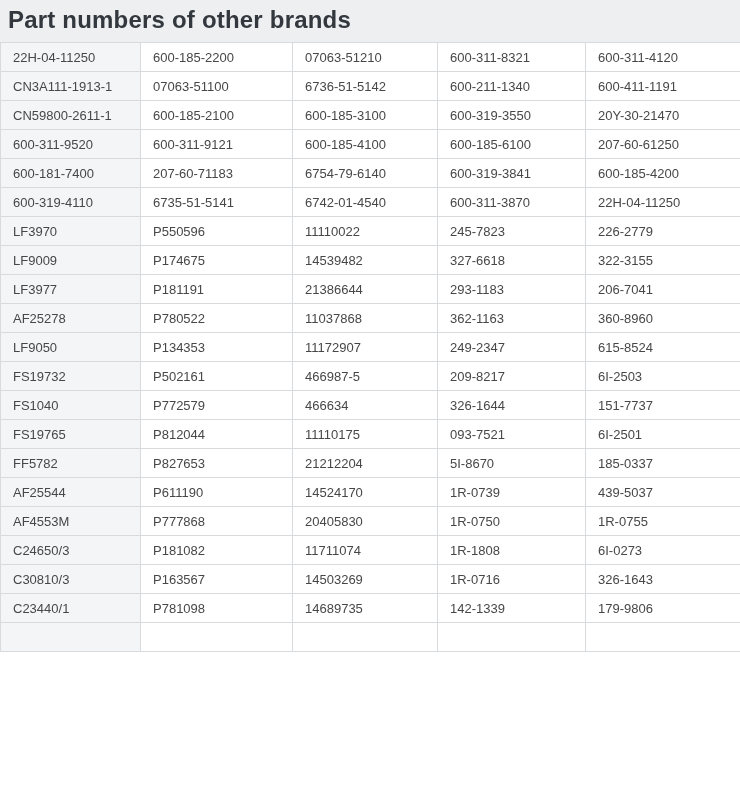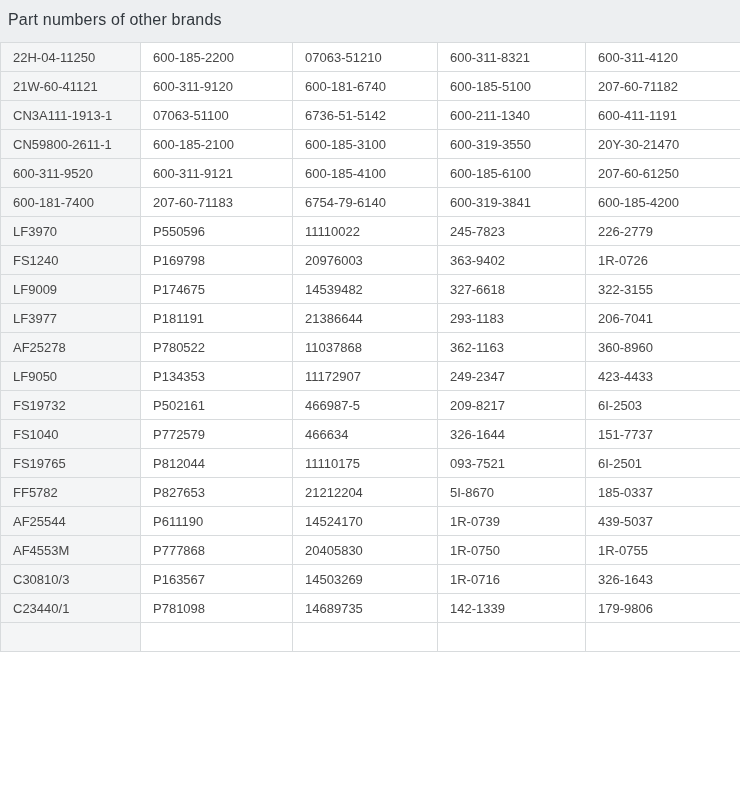--- a/index.html
+++ b/index.html
@@ -20,22 +20,22 @@
     width: 100%;
     height: 42px;
     background: #edeff1;
     box-sizing: border-box;
     display: flex;
     align-items: center;
   }
   .header h1 {
     margin: 0;
     padding: 0 0 2px 8px;
-    font-size: 16px;
-    font-weight: normal;
+    font-size: 24px;
+    font-weight: bold;
     color: #32383e;
     letter-spacing: 0.2px;
   }
   table.parts {
     width: 741px;
     border-collapse: collapse;
     table-layout: fixed;
     font-size: 13px;
     color: #474747;
   }
@@ -74,27 +74,20 @@
     </colgroup>
     <tbody id="table-body">
         <tr>
           <td>22H-04-11250</td>
           <td>600-185-2200</td>
           <td>07063-51210</td>
           <td>600-311-8321</td>
           <td>600-311-4120</td>
         </tr>
         <tr>
-          <td>21W-60-41121</td>
-          <td>600-311-9120</td>
-          <td>600-181-6740</td>
-          <td>600-185-5100</td>
-          <td>207-60-71182</td>
-        </tr>
-        <tr>
           <td>CN3A111-1913-1</td>
           <td>07063-51100</td>
           <td>6736-51-5142</td>
           <td>600-211-1340</td>
           <td>600-411-1191</td>
         </tr>
         <tr>
           <td>CN59800-2611-1</td>
           <td>600-185-2100</td>
           <td>600-185-3100</td>
@@ -109,34 +102,34 @@
           <td>207-60-61250</td>
         </tr>
         <tr>
           <td>600-181-7400</td>
           <td>207-60-71183</td>
           <td>6754-79-6140</td>
           <td>600-319-3841</td>
           <td>600-185-4200</td>
         </tr>
         <tr>
+          <td>600-319-4110</td>
+          <td>6735-51-5141</td>
+          <td>6742-01-4540</td>
+          <td>600-311-3870</td>
+          <td>22H-04-11250</td>
+        </tr>
+        <tr>
           <td>LF3970</td>
           <td>P550596</td>
           <td>11110022</td>
           <td>245-7823</td>
           <td>226-2779</td>
         </tr>
         <tr>
-          <td>FS1240</td>
-          <td>P169798</td>
-          <td>20976003</td>
-          <td>363-9402</td>
-          <td>1R-0726</td>
-        </tr>
-        <tr>
           <td>LF9009</td>
           <td>P174675</td>
           <td>14539482</td>
           <td>327-6618</td>
           <td>322-3155</td>
         </tr>
         <tr>
           <td>LF3977</td>
           <td>P181191</td>
           <td>21386644</td>
@@ -148,21 +141,21 @@
           <td>P780522</td>
           <td>11037868</td>
           <td>362-1163</td>
           <td>360-8960</td>
         </tr>
         <tr>
           <td>LF9050</td>
           <td>P134353</td>
           <td>11172907</td>
           <td>249-2347</td>
-          <td>423-4433</td>
+          <td>615-8524</td>
         </tr>
         <tr>
           <td>FS19732</td>
           <td>P502161</td>
           <td>466987-5</td>
           <td>209-8217</td>
           <td>6I-2503</td>
         </tr>
         <tr>
           <td>FS1040</td>
@@ -193,20 +186,27 @@
           <td>439-5037</td>
         </tr>
         <tr>
           <td>AF4553M</td>
           <td>P777868</td>
           <td>20405830</td>
           <td>1R-0750</td>
           <td>1R-0755</td>
         </tr>
         <tr>
+          <td>C24650/3</td>
+          <td>P181082</td>
+          <td>11711074</td>
+          <td>1R-1808</td>
+          <td>6I-0273</td>
+        </tr>
+        <tr>
           <td>C30810/3</td>
           <td>P163567</td>
           <td>14503269</td>
           <td>1R-0716</td>
           <td>326-1643</td>
         </tr>
         <tr>
           <td>C23440/1</td>
           <td>P781098</td>
           <td>14689735</td>

